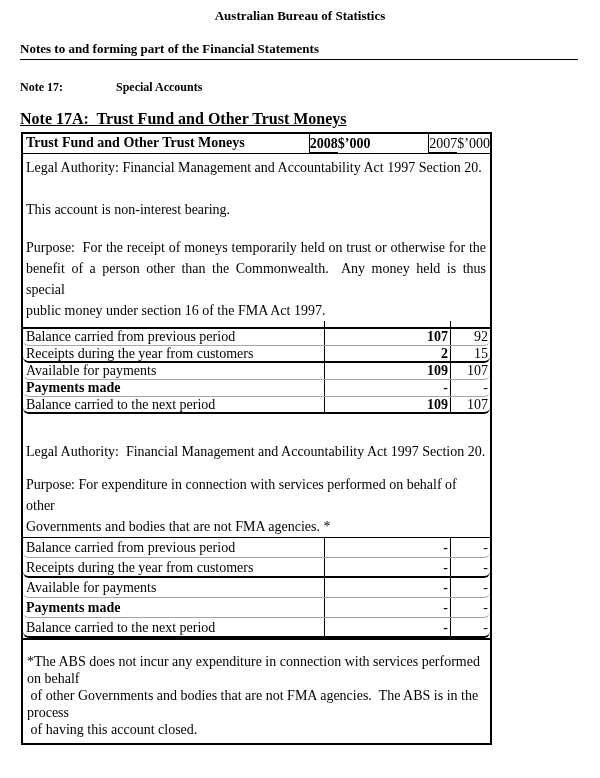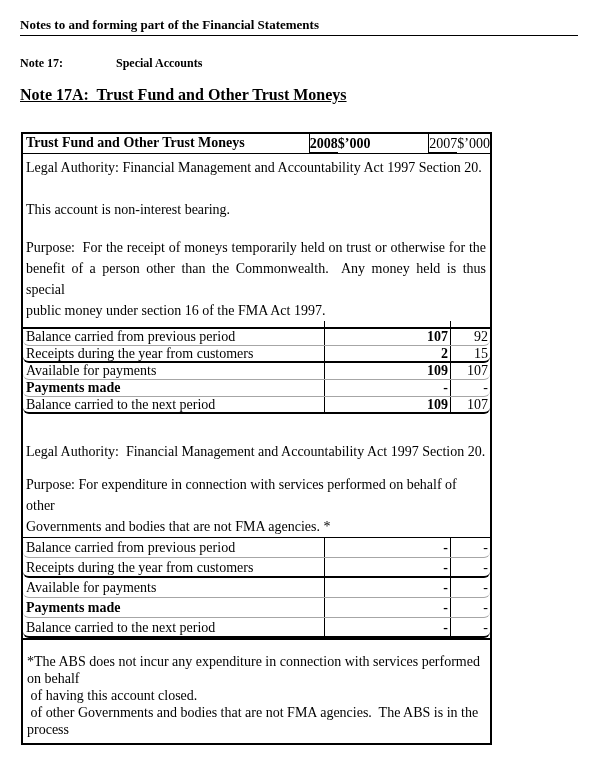--- a/index.html
+++ b/index.html
@@ -87,20 +87,21 @@
     padding:13px 4px 5px 4px;
     line-height:17px;font-size:14px;
   }
   .fn-line{white-space:pre-wrap;}
 </style>
 </head>
 <body>
 
 <div class="page">
 
+  <div class="org-title txt">Australian Bureau of Statistics</div>
 
   <div class="doc-title txt">Notes to and forming part of the Financial Statements</div>
 
   <div class="note-heading">
     <span class="note-label txt">Note 17:</span><span class="txt">Special Accounts</span>
   </div>
 
   <div class="subnote-heading">
     <span class="u txt">Note 17A:  Trust Fund and Other Trust Moneys</span>
   </div>
@@ -204,18 +205,18 @@
       </div>
       <div class="trow thick">
         <div class="tl txt">Balance carried to the next period</div>
         <div class="t8 txt">-</div>
         <div class="t7 txt">-</div>
       </div>
     </div>
 
     <div class="footnote">
       <div class="fn-line">*The ABS does not incur any expenditure in connection with services performed on behalf</div>
+      <div class="fn-line"> of other Governments and bodies that are not FMA agencies.  The ABS is in the process</div>
       <div class="fn-line"> of having this account closed.</div>
-      <div class="fn-line"> of other Governments and bodies that are not FMA agencies.  The ABS is in the process</div>
     </div>
 
   </div>
 </div>
 
 </body></html>

